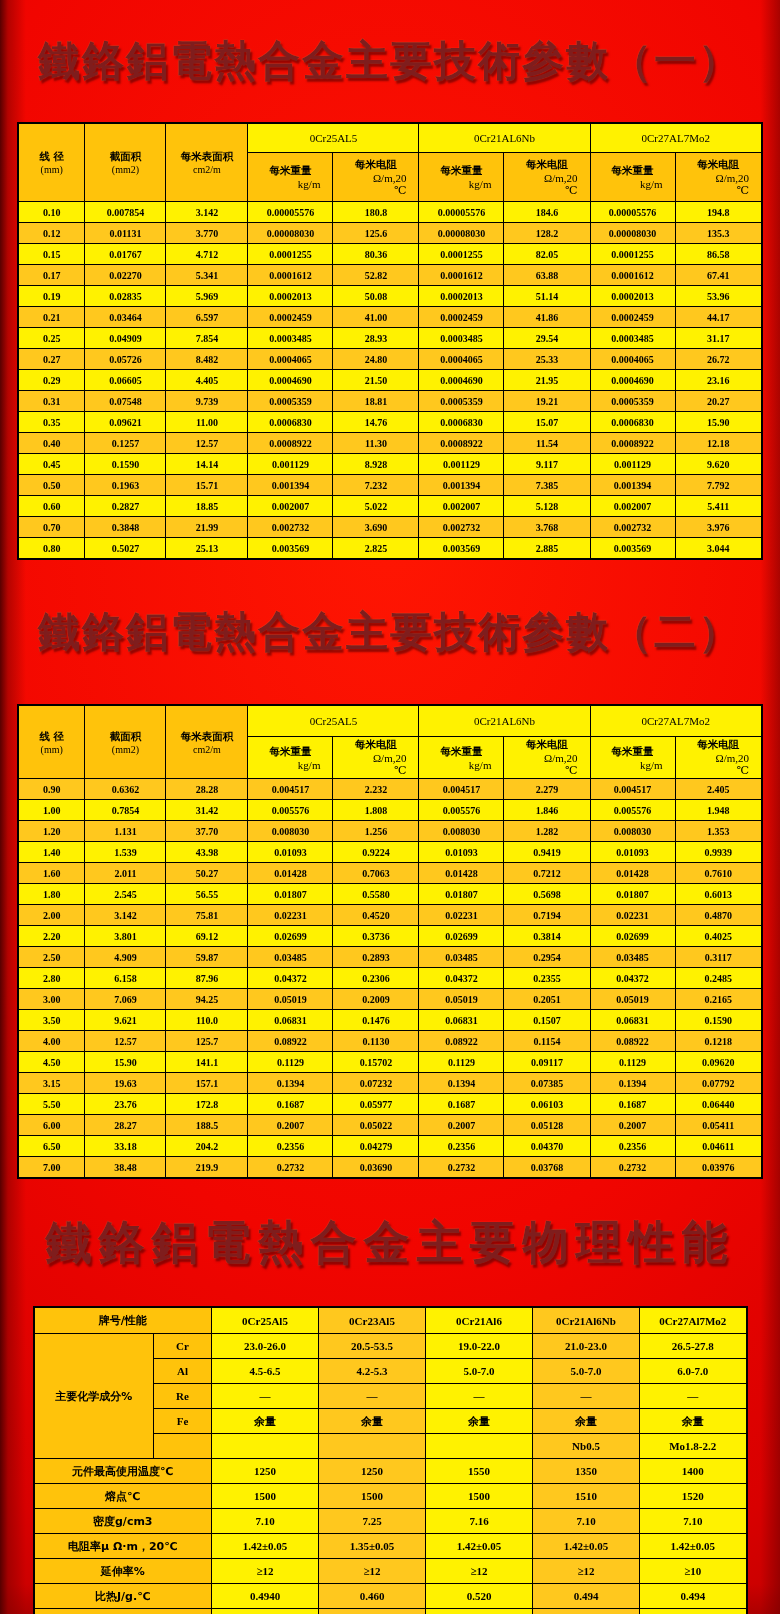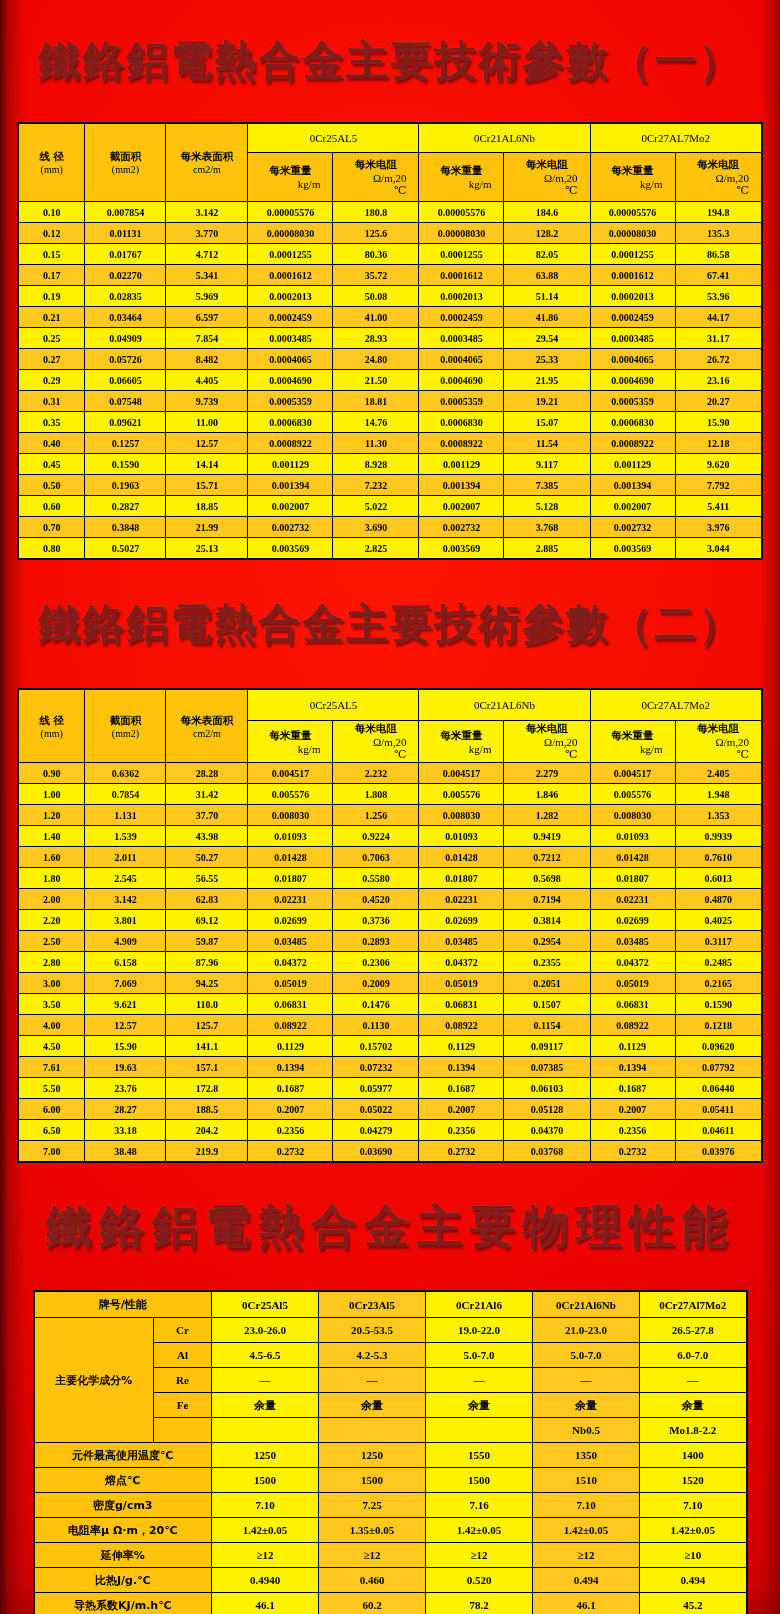--- a/index.html
+++ b/index.html
@@ -12,21 +12,21 @@
       linear-gradient(0deg, rgba(120,0,0,.35) 0px, rgba(0,0,0,0) 30px),
       radial-gradient(130% 95% at 50% 32%, #ff1602 0%, #f10500 48%, #d80000 74%, #950000 100%);
   }
   .title{
     display:flex;align-items:center;justify-content:center;
     color:#7f1d1d;font-weight:bold;
     text-shadow:2px 3px 2px rgba(90,0,0,.65), 0 0 1px rgba(255,230,120,.4);
     white-space:nowrap;
   }
   .title1,.title2{height:122px;font-size:42px;letter-spacing:2px;}
-  .title2{height:128px;text-align:right;}
+  .title2{height:144px;text-align:right;}
   .title3{height:127px;font-size:46px;letter-spacing:7px;}
   table{border-collapse:collapse;table-layout:fixed;margin:0 auto;border:2px solid #000;}
   td,th{border:1px solid #000;text-align:center;vertical-align:middle;overflow:hidden;}
   
   .ptable{width:744px;}
   .ptable th{font-size:10px;color:#000;padding:1px 2px;}
   .ptable .cn{display:block;font-weight:bold;font-size:10.5px;font-family:"DejaVu Sans","Liberation Sans",sans-serif;}
   .ptable .u{display:block;font-weight:normal;font-size:10px;}
   .ptable .unit{display:block;font-weight:normal;font-size:11px;text-align:right;padding-right:10px;}
   .ptable .alloy{font-weight:normal;font-size:11px;height:26px;background:#fff200;}
@@ -145,21 +145,21 @@
         <td>0.0001255</td>
         <td>82.05</td>
         <td>0.0001255</td>
         <td>86.58</td>
       </tr>
       <tr>
         <td>0.17</td>
         <td>0.02270</td>
         <td>5.341</td>
         <td>0.0001612</td>
-        <td>35.72</td>
+        <td>52.82</td>
         <td>0.0001612</td>
         <td>63.88</td>
         <td>0.0001612</td>
         <td>67.41</td>
       </tr>
       <tr>
         <td>0.19</td>
         <td>0.02835</td>
         <td>5.969</td>
         <td>0.0002013</td>
@@ -429,21 +429,21 @@
         <td>0.01807</td>
         <td>0.5580</td>
         <td>0.01807</td>
         <td>0.5698</td>
         <td>0.01807</td>
         <td>0.6013</td>
       </tr>
       <tr>
         <td>2.00</td>
         <td>3.142</td>
-        <td>62.83</td>
+        <td>75.81</td>
         <td>0.02231</td>
         <td>0.4520</td>
         <td>0.02231</td>
         <td>0.7194</td>
         <td>0.02231</td>
         <td>0.4870</td>
       </tr>
       <tr>
         <td>2.20</td>
         <td>3.801</td>
@@ -515,21 +515,21 @@
         <td>15.90</td>
         <td>141.1</td>
         <td>0.1129</td>
         <td>0.15702</td>
         <td>0.1129</td>
         <td>0.09117</td>
         <td>0.1129</td>
         <td>0.09620</td>
       </tr>
       <tr>
-        <td>7.61</td>
+        <td>3.15</td>
         <td>19.63</td>
         <td>157.1</td>
         <td>0.1394</td>
         <td>0.07232</td>
         <td>0.1394</td>
         <td>0.07385</td>
         <td>0.1394</td>
         <td>0.07792</td>
       </tr>
       <tr>

